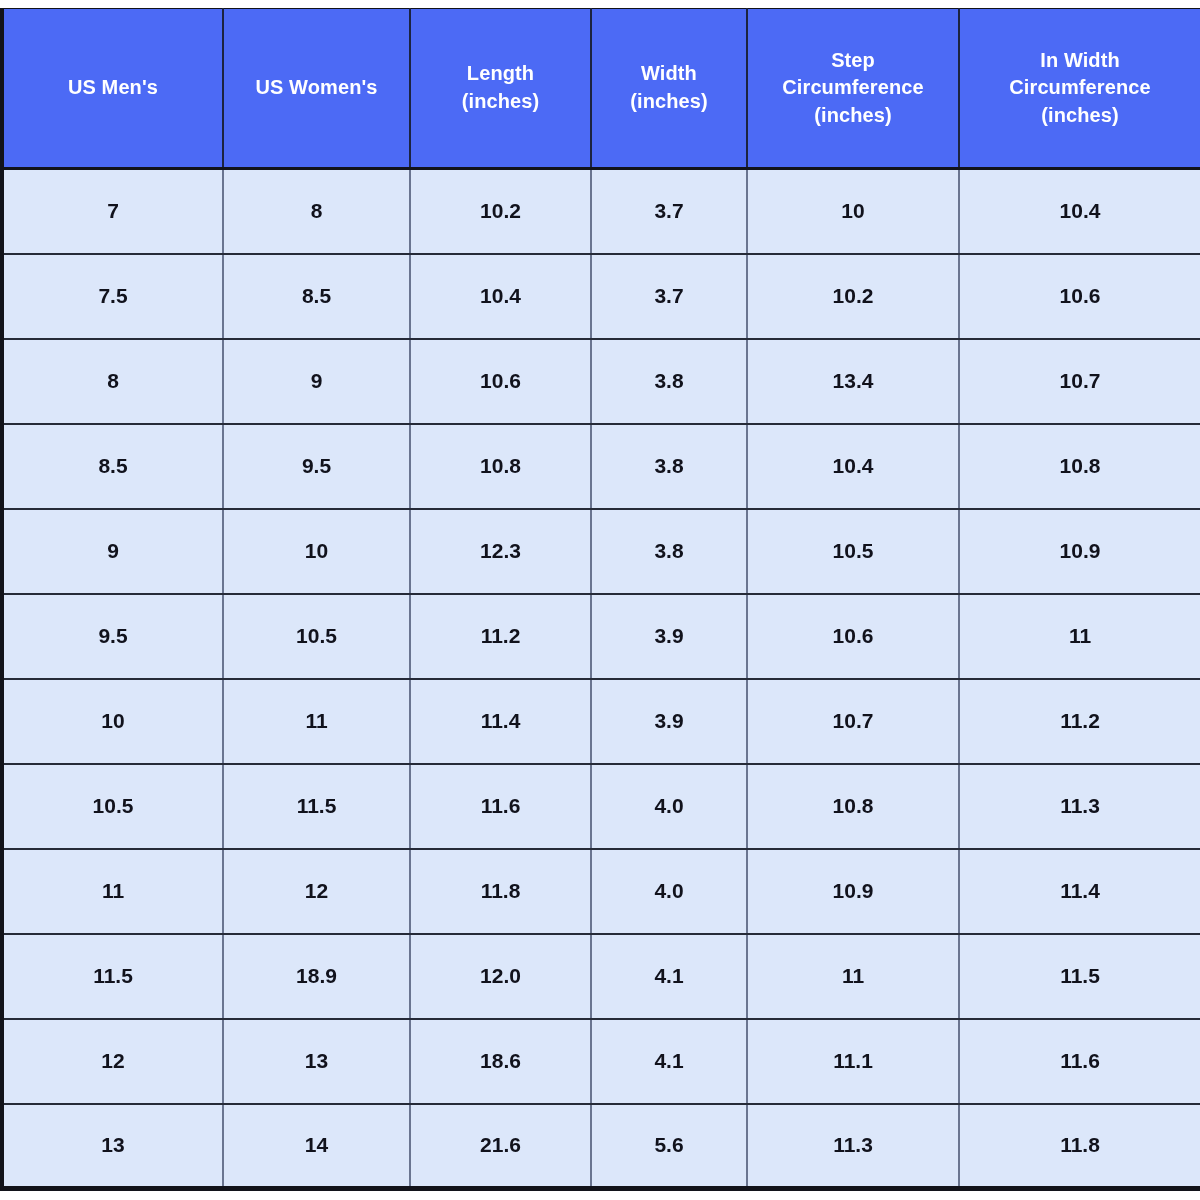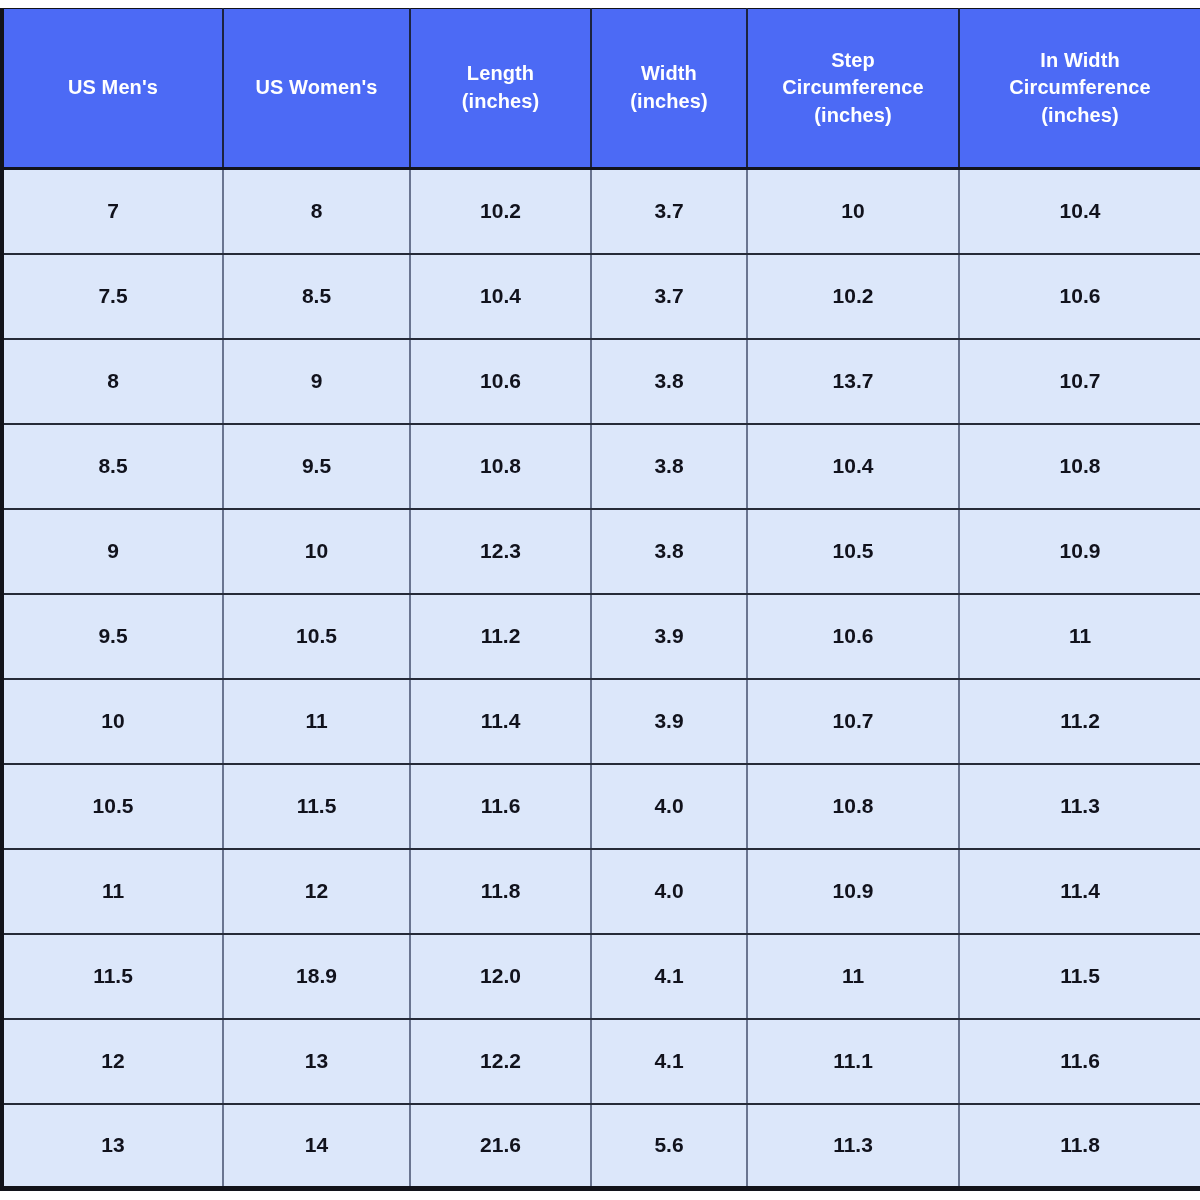--- a/index.html
+++ b/index.html
@@ -140,21 +140,21 @@
         <td class="data-cell">10.4</td>
         <td class="data-cell">3.7</td>
         <td class="data-cell">10.2</td>
         <td class="data-cell">10.6</td>
       </tr>
       <tr class="data-row">
         <td class="data-cell">8</td>
         <td class="data-cell">9</td>
         <td class="data-cell">10.6</td>
         <td class="data-cell">3.8</td>
-        <td class="data-cell">13.7</td>
+        <td class="data-cell">13.4</td>
         <td class="data-cell">10.7</td>
       </tr>
       <tr class="data-row">
         <td class="data-cell">8.5</td>
         <td class="data-cell">9.5</td>
         <td class="data-cell">10.8</td>
         <td class="data-cell">3.8</td>
         <td class="data-cell">10.4</td>
         <td class="data-cell">10.8</td>
       </tr>
@@ -202,21 +202,21 @@
         <td class="data-cell">11.5</td>
         <td class="data-cell">18.9</td>
         <td class="data-cell">12.0</td>
         <td class="data-cell">4.1</td>
         <td class="data-cell">11</td>
         <td class="data-cell">11.5</td>
       </tr>
       <tr class="data-row">
         <td class="data-cell">12</td>
         <td class="data-cell">13</td>
-        <td class="data-cell">12.2</td>
+        <td class="data-cell">18.6</td>
         <td class="data-cell">4.1</td>
         <td class="data-cell">11.1</td>
         <td class="data-cell">11.6</td>
       </tr>
       <tr class="data-row">
         <td class="data-cell">13</td>
         <td class="data-cell">14</td>
         <td class="data-cell">21.6</td>
         <td class="data-cell">5.6</td>
         <td class="data-cell">11.3</td>

